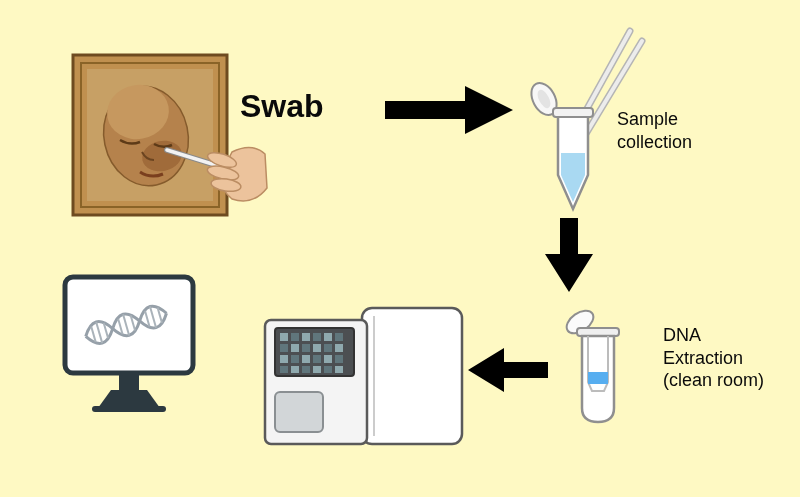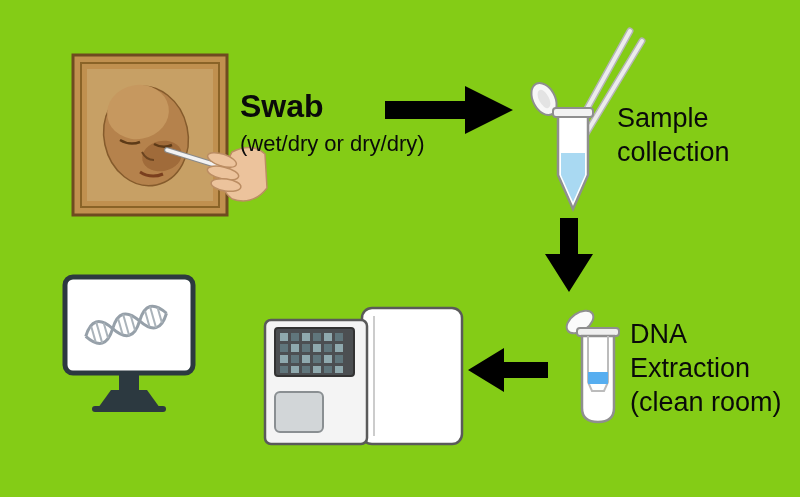--- a/index.html
+++ b/index.html
@@ -1,35 +1,35 @@
 <!DOCTYPE html>
 <html><head>
 <meta charset="utf-8">
 <style>
   * { box-sizing: border-box; }
   html, body { margin: 0; padding: 0; }
   .stage {
     position: relative;
     width: 800px;
     height: 497px;
-    background: #84cc16;
+    background: #fef9c3;
     font-family: "Liberation Sans", sans-serif;
     color: #000000;
     overflow: hidden;
   }
   .art { position: absolute; }
   .label {
     position: absolute;
     white-space: pre-line;
     line-height: 1.25;
     color: #0a0a0a;
   }
   .swab-title { font-size: 32px; font-weight: bold; }
   .swab-sub   { font-size: 22px; }
-  .l26        { font-size: 27px; }
+  .l26        { font-size: 18px; margin-top: 6px; }
   .l27        { font-size: 27px; }
 </style>
 </head>
 <body>
 
 <div class="stage">
 
   <div class="art" style="left:70px; top:52px;">
     <svg width="198" height="170" viewBox="0 0 198 170">
 
@@ -59,21 +59,20 @@
       <g fill="#ecc39c" stroke="#bb8d63" stroke-width="1.5">
         <path d="M162 100 q20 -10 33 2 l2 34 q-14 18 -35 11 q-13 -11 -11 -25 z"></path>
         <ellipse cx="152" cy="108" rx="15" ry="6" transform="rotate(18 152 108)"></ellipse>
         <ellipse cx="153" cy="121" rx="16" ry="6" transform="rotate(13 153 121)"></ellipse>
         <ellipse cx="156" cy="133" rx="15" ry="6" transform="rotate(8 156 133)"></ellipse>
       </g>
     </svg>
   </div>
 
   <div class="label swab-title" style="left:240px; top:86px;">Swab</div>
-  <div class="label swab-sub" style="left:240px; top:130px;">(wet/dry or dry/dry)</div>
 
   <div class="art" style="left:385px; top:86px;">
     <svg width="128" height="48" viewBox="0 0 128 48">
       <polygon points="0,15 80,15 80,0 128,24 80,48 80,33 0,33" fill="#000000"></polygon>
     </svg>
   </div>
 
   <div class="art" style="left:518px; top:25px;">
     <svg width="132" height="196" viewBox="0 0 132 196">
 
@@ -114,21 +113,21 @@
       <rect x="15" y="20" width="42" height="8" rx="3" fill="#efefef" stroke="#8f8f8f" stroke-width="2"></rect>
 
       <path d="M20 28 h32 v72 q0 14 -16 14 q-16 0 -16 -14 z" fill="#ffffff" stroke="#8f8f8f" stroke-width="2.5"></path>
 
       <path d="M26 28 v46 l4 9 h12 l4 -9 v-46" fill="none" stroke="#bcbcbc" stroke-width="2"></path>
 
       <rect x="26" y="64" width="20" height="12" fill="#57aef0"></rect>
     </svg>
   </div>
 
-  <div class="label l26" style="left:630px; top:318px;">DNA
+  <div class="label l26" style="left:663px; top:318px;">DNA
 Extraction
 (clean room)</div>
 
   <div class="art" style="left:468px; top:348px;">
     <svg width="80" height="44" viewBox="0 0 80 44">
       <polygon points="80,14 36,14 36,0 0,22 36,44 36,30 80,30" fill="#000000"></polygon>
     </svg>
   </div>
 
   <div class="art" style="left:262px; top:306px;">

